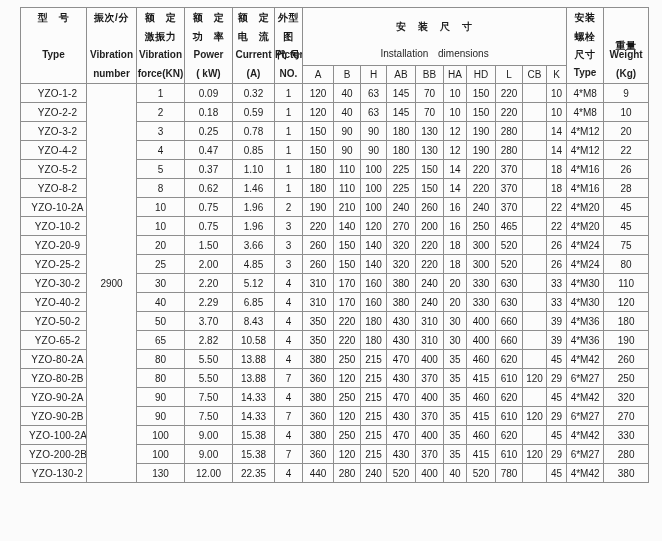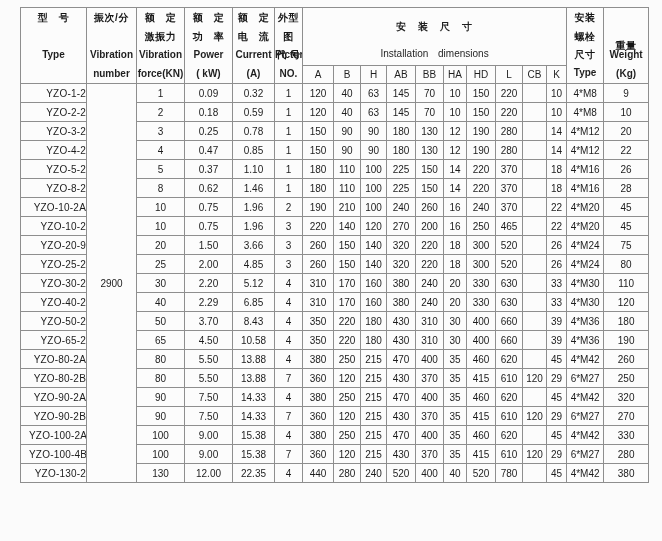--- a/index.html
+++ b/index.html
@@ -42,21 +42,21 @@
   .hcn.pad1 { padding-top: 28px; }
   .hen { white-space: pre-line; line-height: 18.5px; font-weight: bold; }
   th.ig { vertical-align: top; padding: 0; }
   .ig-cn {
     height: 37px; display: flex; align-items: center; justify-content: center;
     font-weight: bold; letter-spacing: 1px; font-family: Liberation Mono, monospace;
   }
   .ig-en { height: 19px; line-height: 17px; font-weight: normal; word-spacing: 7px; }
   tbody tr { height: 19px; }
   tbody td { color: #1c1c1c; }
-  td.type-cell { text-align: right; padding-left: 8px; letter-spacing: 0.2px; }
+  td.type-cell { text-align: center; padding-left: 8px; letter-spacing: 0.2px; }
   td.vib-cell { vertical-align: middle; }
 </style>
 </head>
 <body>
 
 <div class="page">
 
   <table class="spec">
     <colgroup>
       <col style="width:66px">
@@ -387,21 +387,21 @@
           <td>400</td>
           <td>660</td>
           <td></td>
           <td>39</td>
           <td>4*M36</td>
           <td>180</td>
         </tr>
         <tr>
           <td class="type-cell">YZO-65-2</td>
           <td>65</td>
-          <td>4.50</td>
+          <td>2.82</td>
           <td>10.58</td>
           <td>4</td>
           <td>350</td>
           <td>220</td>
           <td>180</td>
           <td>430</td>
           <td>310</td>
           <td>30</td>
           <td>400</td>
           <td>660</td>
@@ -499,21 +499,21 @@
           <td>400</td>
           <td>35</td>
           <td>460</td>
           <td>620</td>
           <td></td>
           <td>45</td>
           <td>4*M42</td>
           <td>330</td>
         </tr>
         <tr>
-          <td class="type-cell">YZO-100-4B</td>
+          <td class="type-cell">YZO-200-2B</td>
           <td>100</td>
           <td>9.00</td>
           <td>15.38</td>
           <td>7</td>
           <td>360</td>
           <td>120</td>
           <td>215</td>
           <td>430</td>
           <td>370</td>
           <td>35</td>

